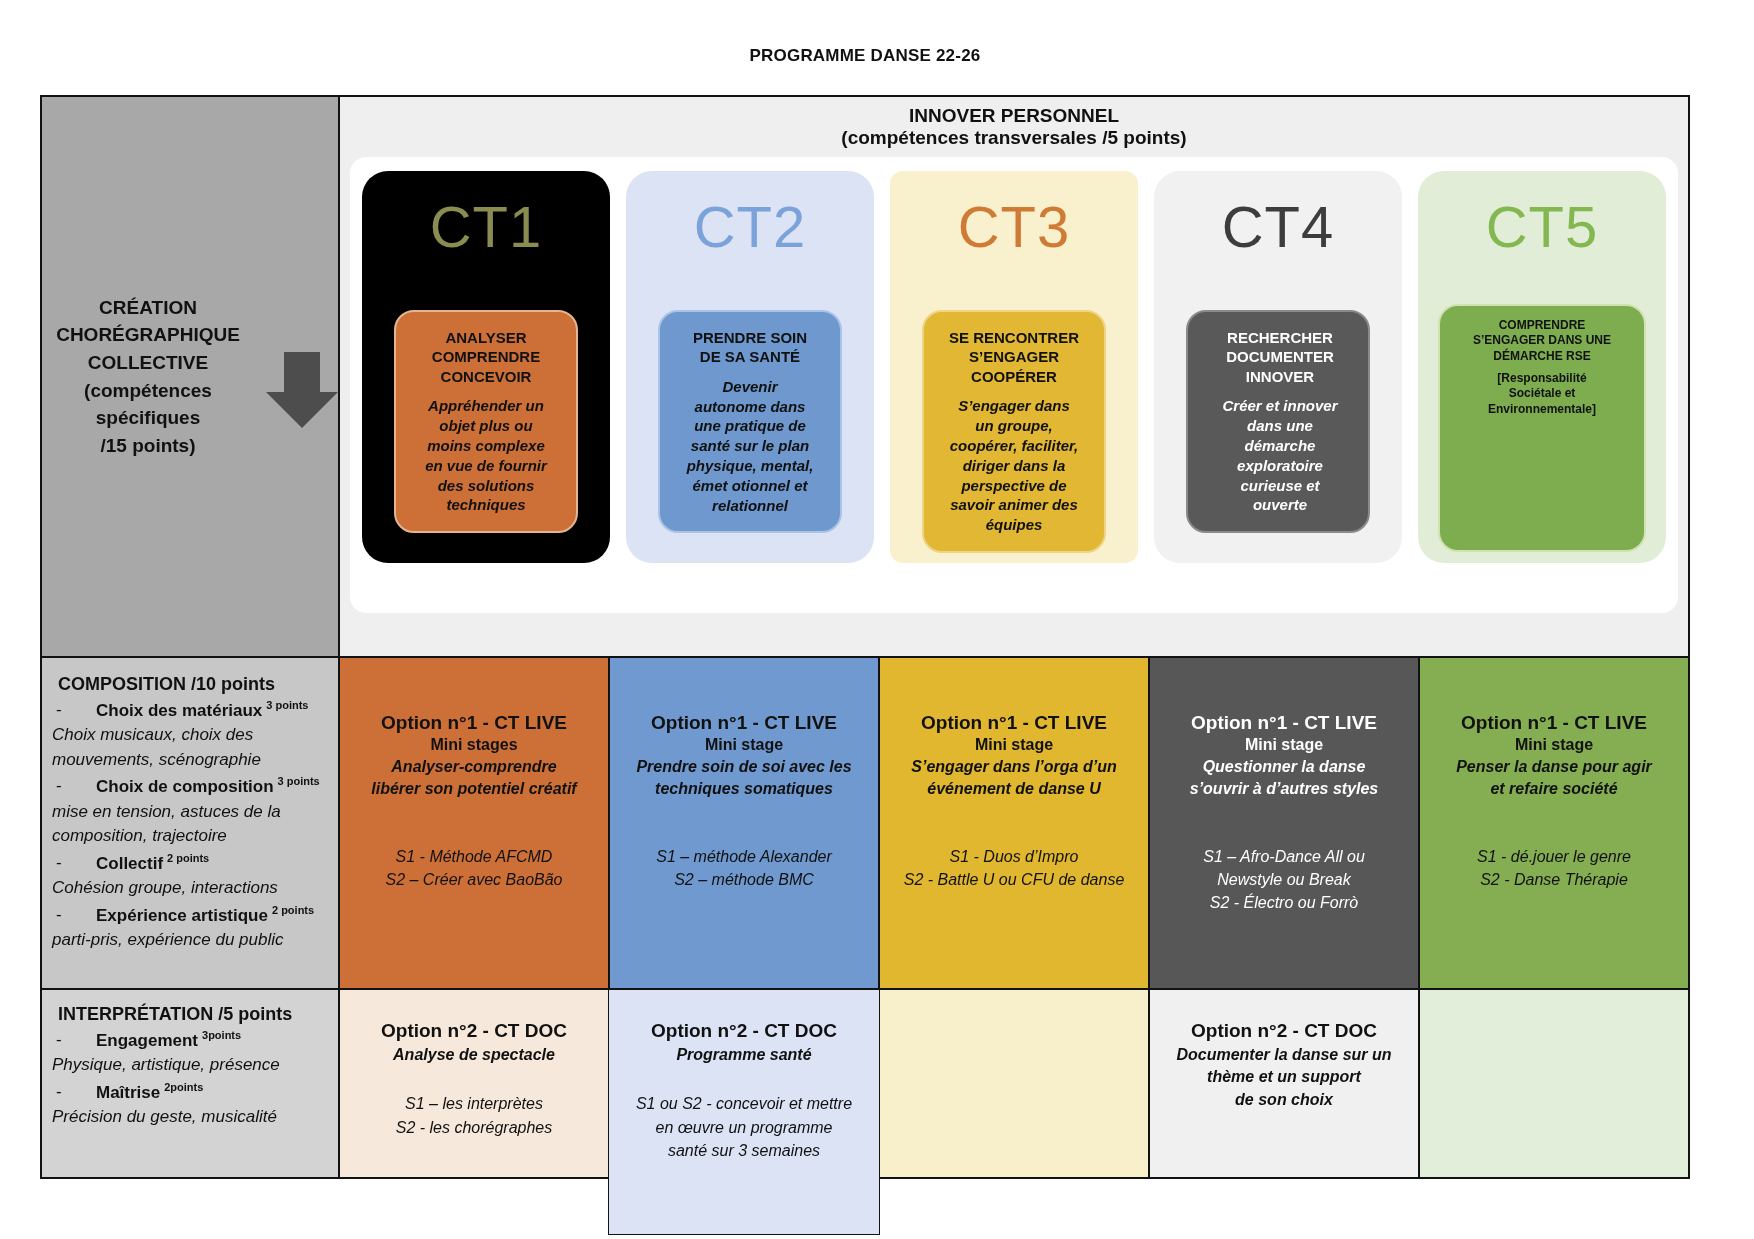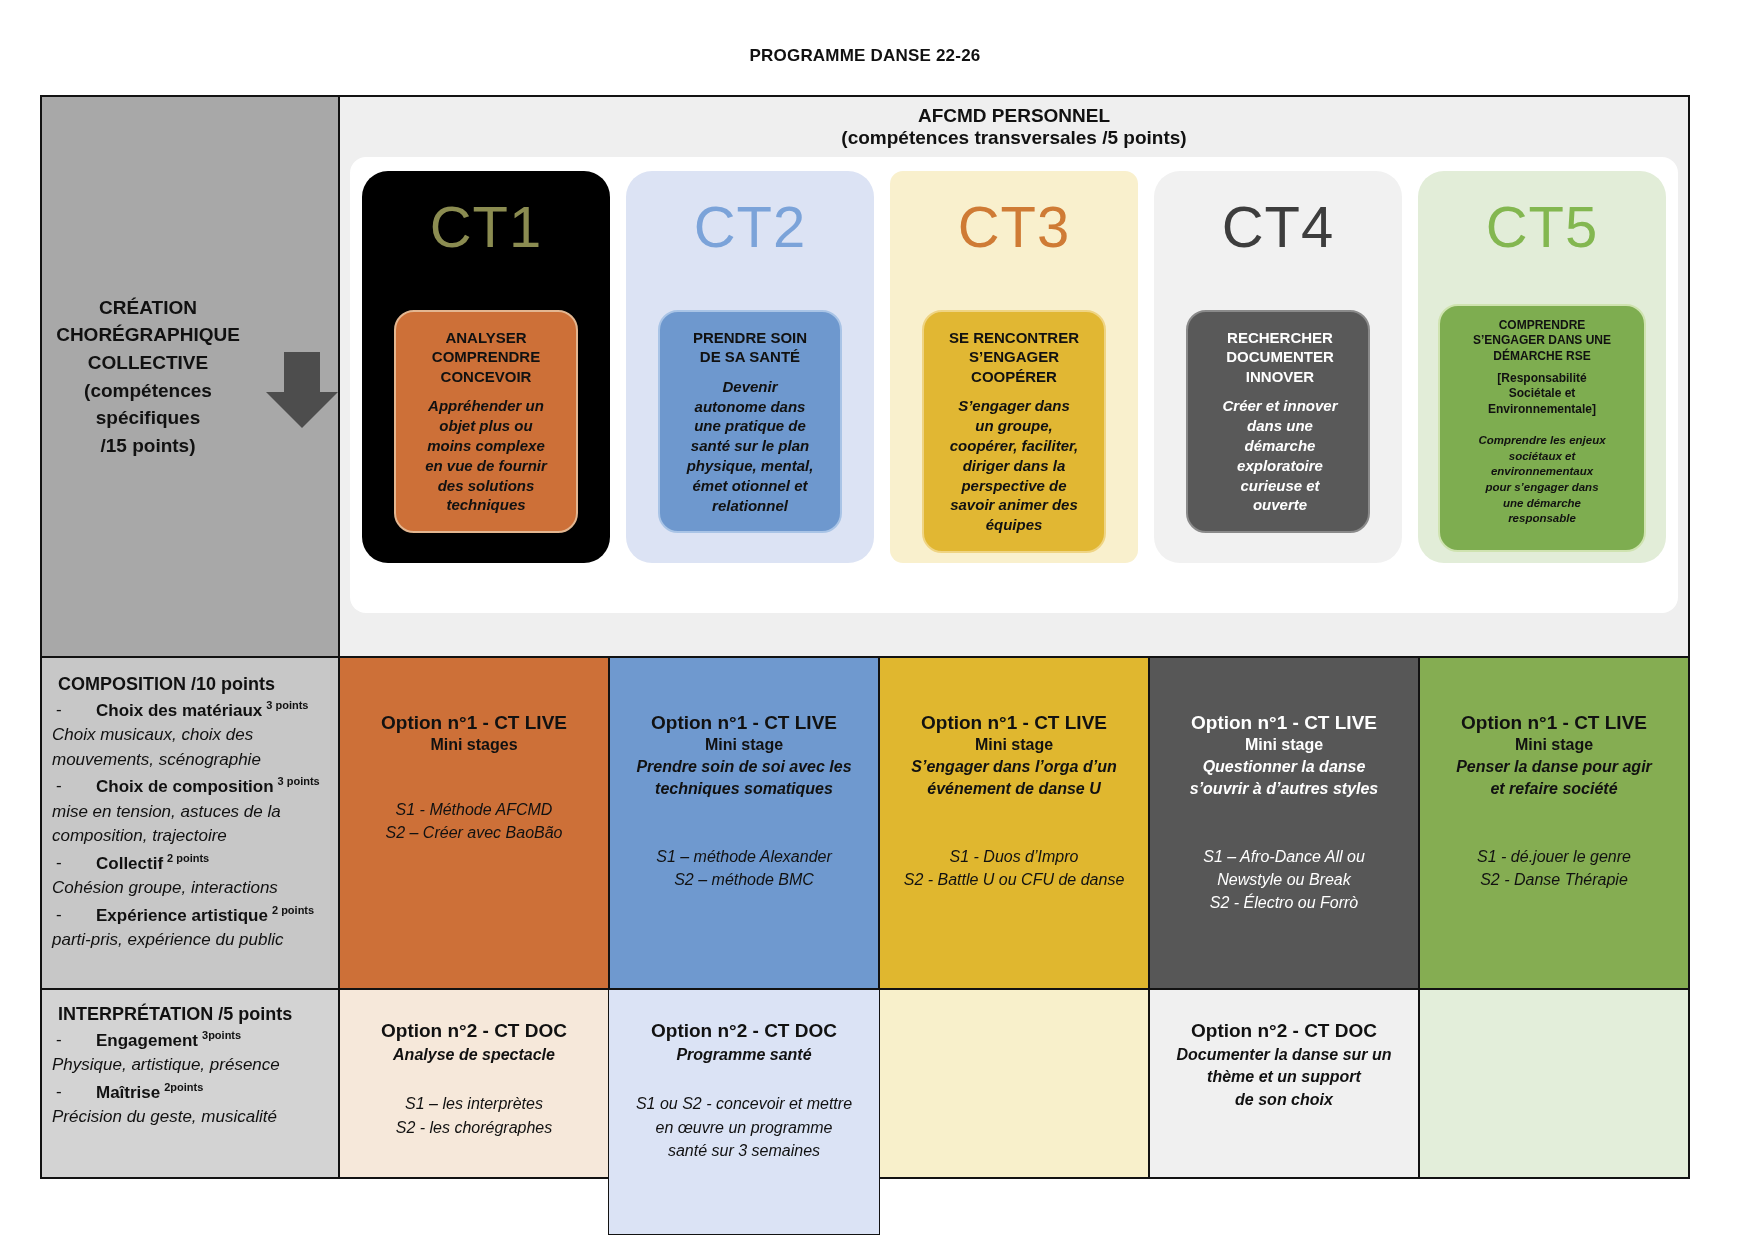--- a/index.html
+++ b/index.html
@@ -94,21 +94,21 @@
 COLLECTIVE
 (compétences spécifiques
 /15 points)</div>
       <div class="arrow">
         <div class="arrow-shaft"></div>
         <div class="arrow-head"></div>
       </div>
     </div>
 
     <div class="cell header-cell">
-      <div class="hdr-title">AFCMD PERSONNEL</div>
+      <div class="hdr-title">INNOVER PERSONNEL</div>
       <div class="hdr-sub">(compétences transversales /5 points)</div>
       <div class="cards-wrap">
 
         <div class="card c1">
           <div class="ct-label">CT1</div>
           <div class="inner">
             <div class="card-heading ml">ANALYSER
 COMPRENDRE
 CONCEVOIR</div>
             <div class="card-desc ml">Appréhender un
@@ -168,26 +168,20 @@
 
         <div class="card c5">
           <div class="ct-label">CT5</div>
           <div class="inner">
             <div class="card-heading ml">COMPRENDRE
 S’ENGAGER DANS UNE
 DÉMARCHE RSE</div>
             <div class="card-sub ml">[Responsabilité
 Sociétale et
 Environnementale]</div>
-            <div class="card-desc ml">Comprendre les enjeux
-sociétaux et
-environnementaux
-pour s’engager dans
-une démarche
-responsable</div>
           </div>
         </div>
 
       </div>
     </div>
 
     <div class="cell left-mid">
       <div class="crit-title">COMPOSITION /10 points</div>
       <div class="bullet">
           <span><span>Choix des matériaux</span><span class="sup">3 points</span></span>
@@ -203,20 +197,22 @@
       <div class="detail">Cohésion groupe, interactions</div>
       <div class="bullet">
           <span><span>Expérience artistique</span><span class="sup">2 points</span></span>
         </div>
       <div class="detail">parti-pris, expérience du public</div>
     </div>
 
     <div class="cell opt opt1 c1">
       <div class="opt-title">Option n°1 - CT LIVE</div>
       <div class="opt-sub">Mini stages</div>
+      <div class="opt-theme ml">Analyser-comprendre
+libérer son potentiel créatif</div>
       <div class="opt-sessions">
         <div class="ml">S1 - Méthode AFCMD</div>
         <div class="ml">S2 – Créer avec BaoBão</div>
       </div>
     </div>
     <div class="cell opt opt1 c2">
       <div class="opt-title">Option n°1 - CT LIVE</div>
       <div class="opt-sub">Mini stage</div>
       <div class="opt-theme ml">Prendre soin de soi avec les
 techniques somatiques</div>

